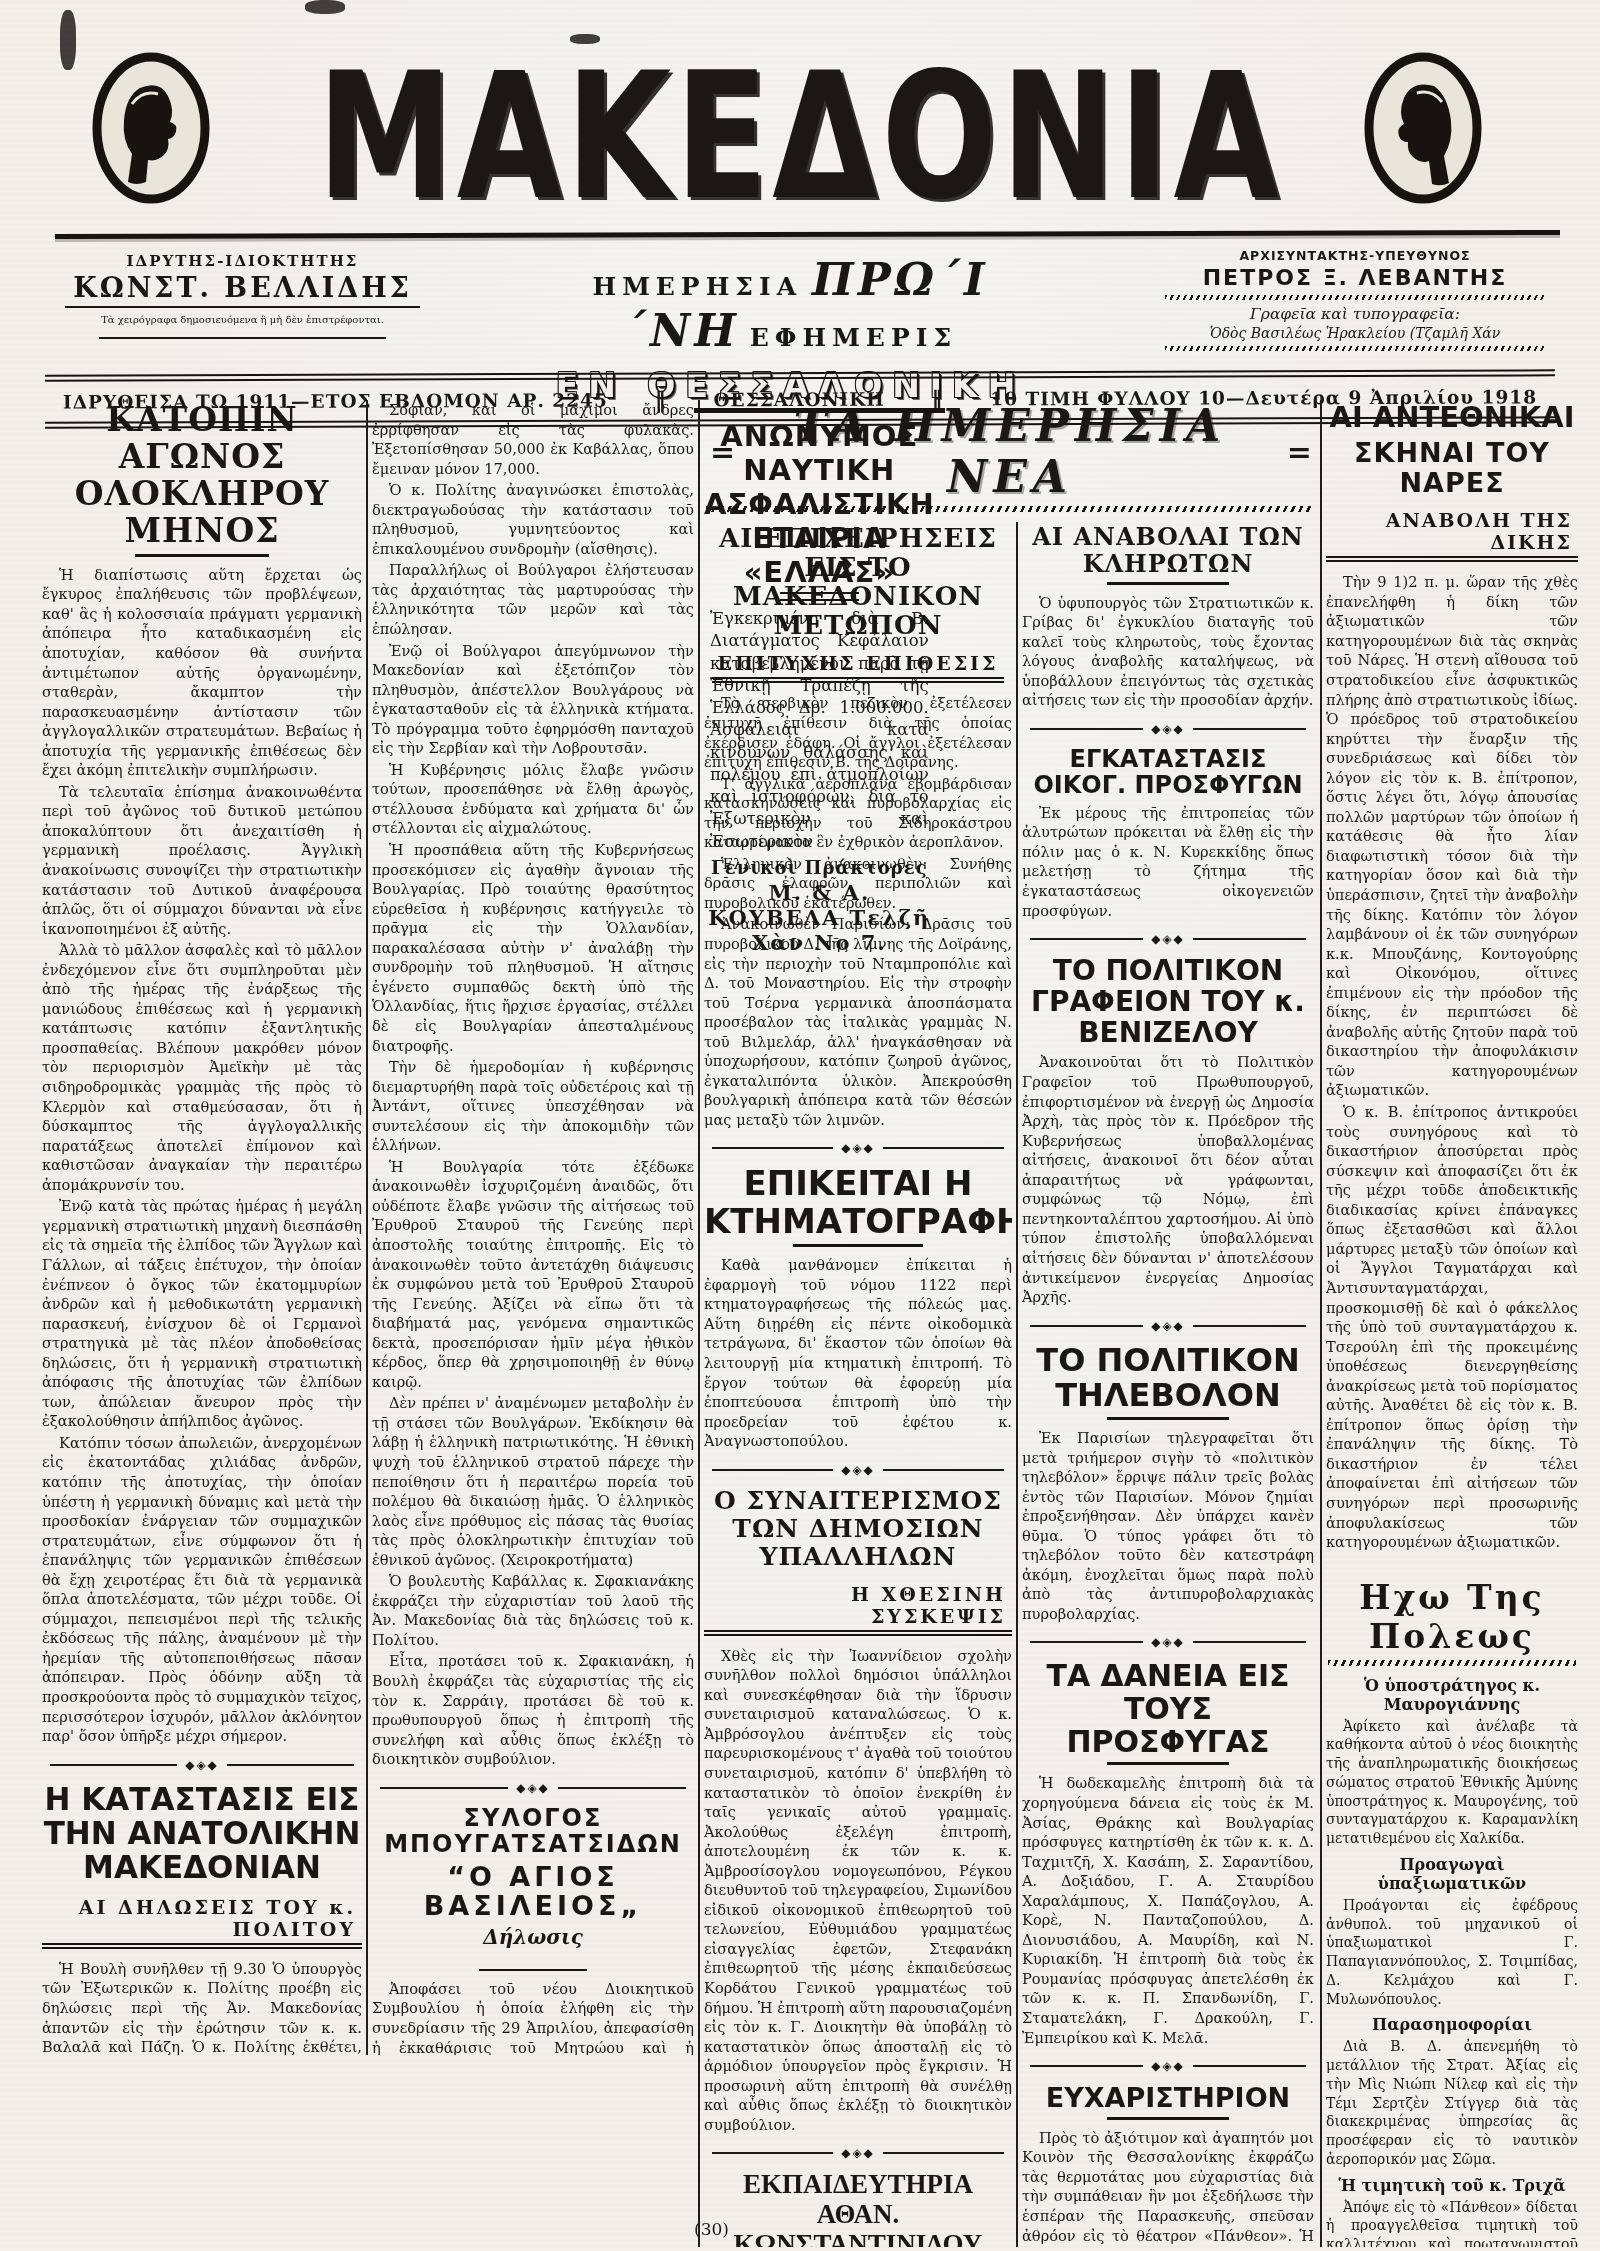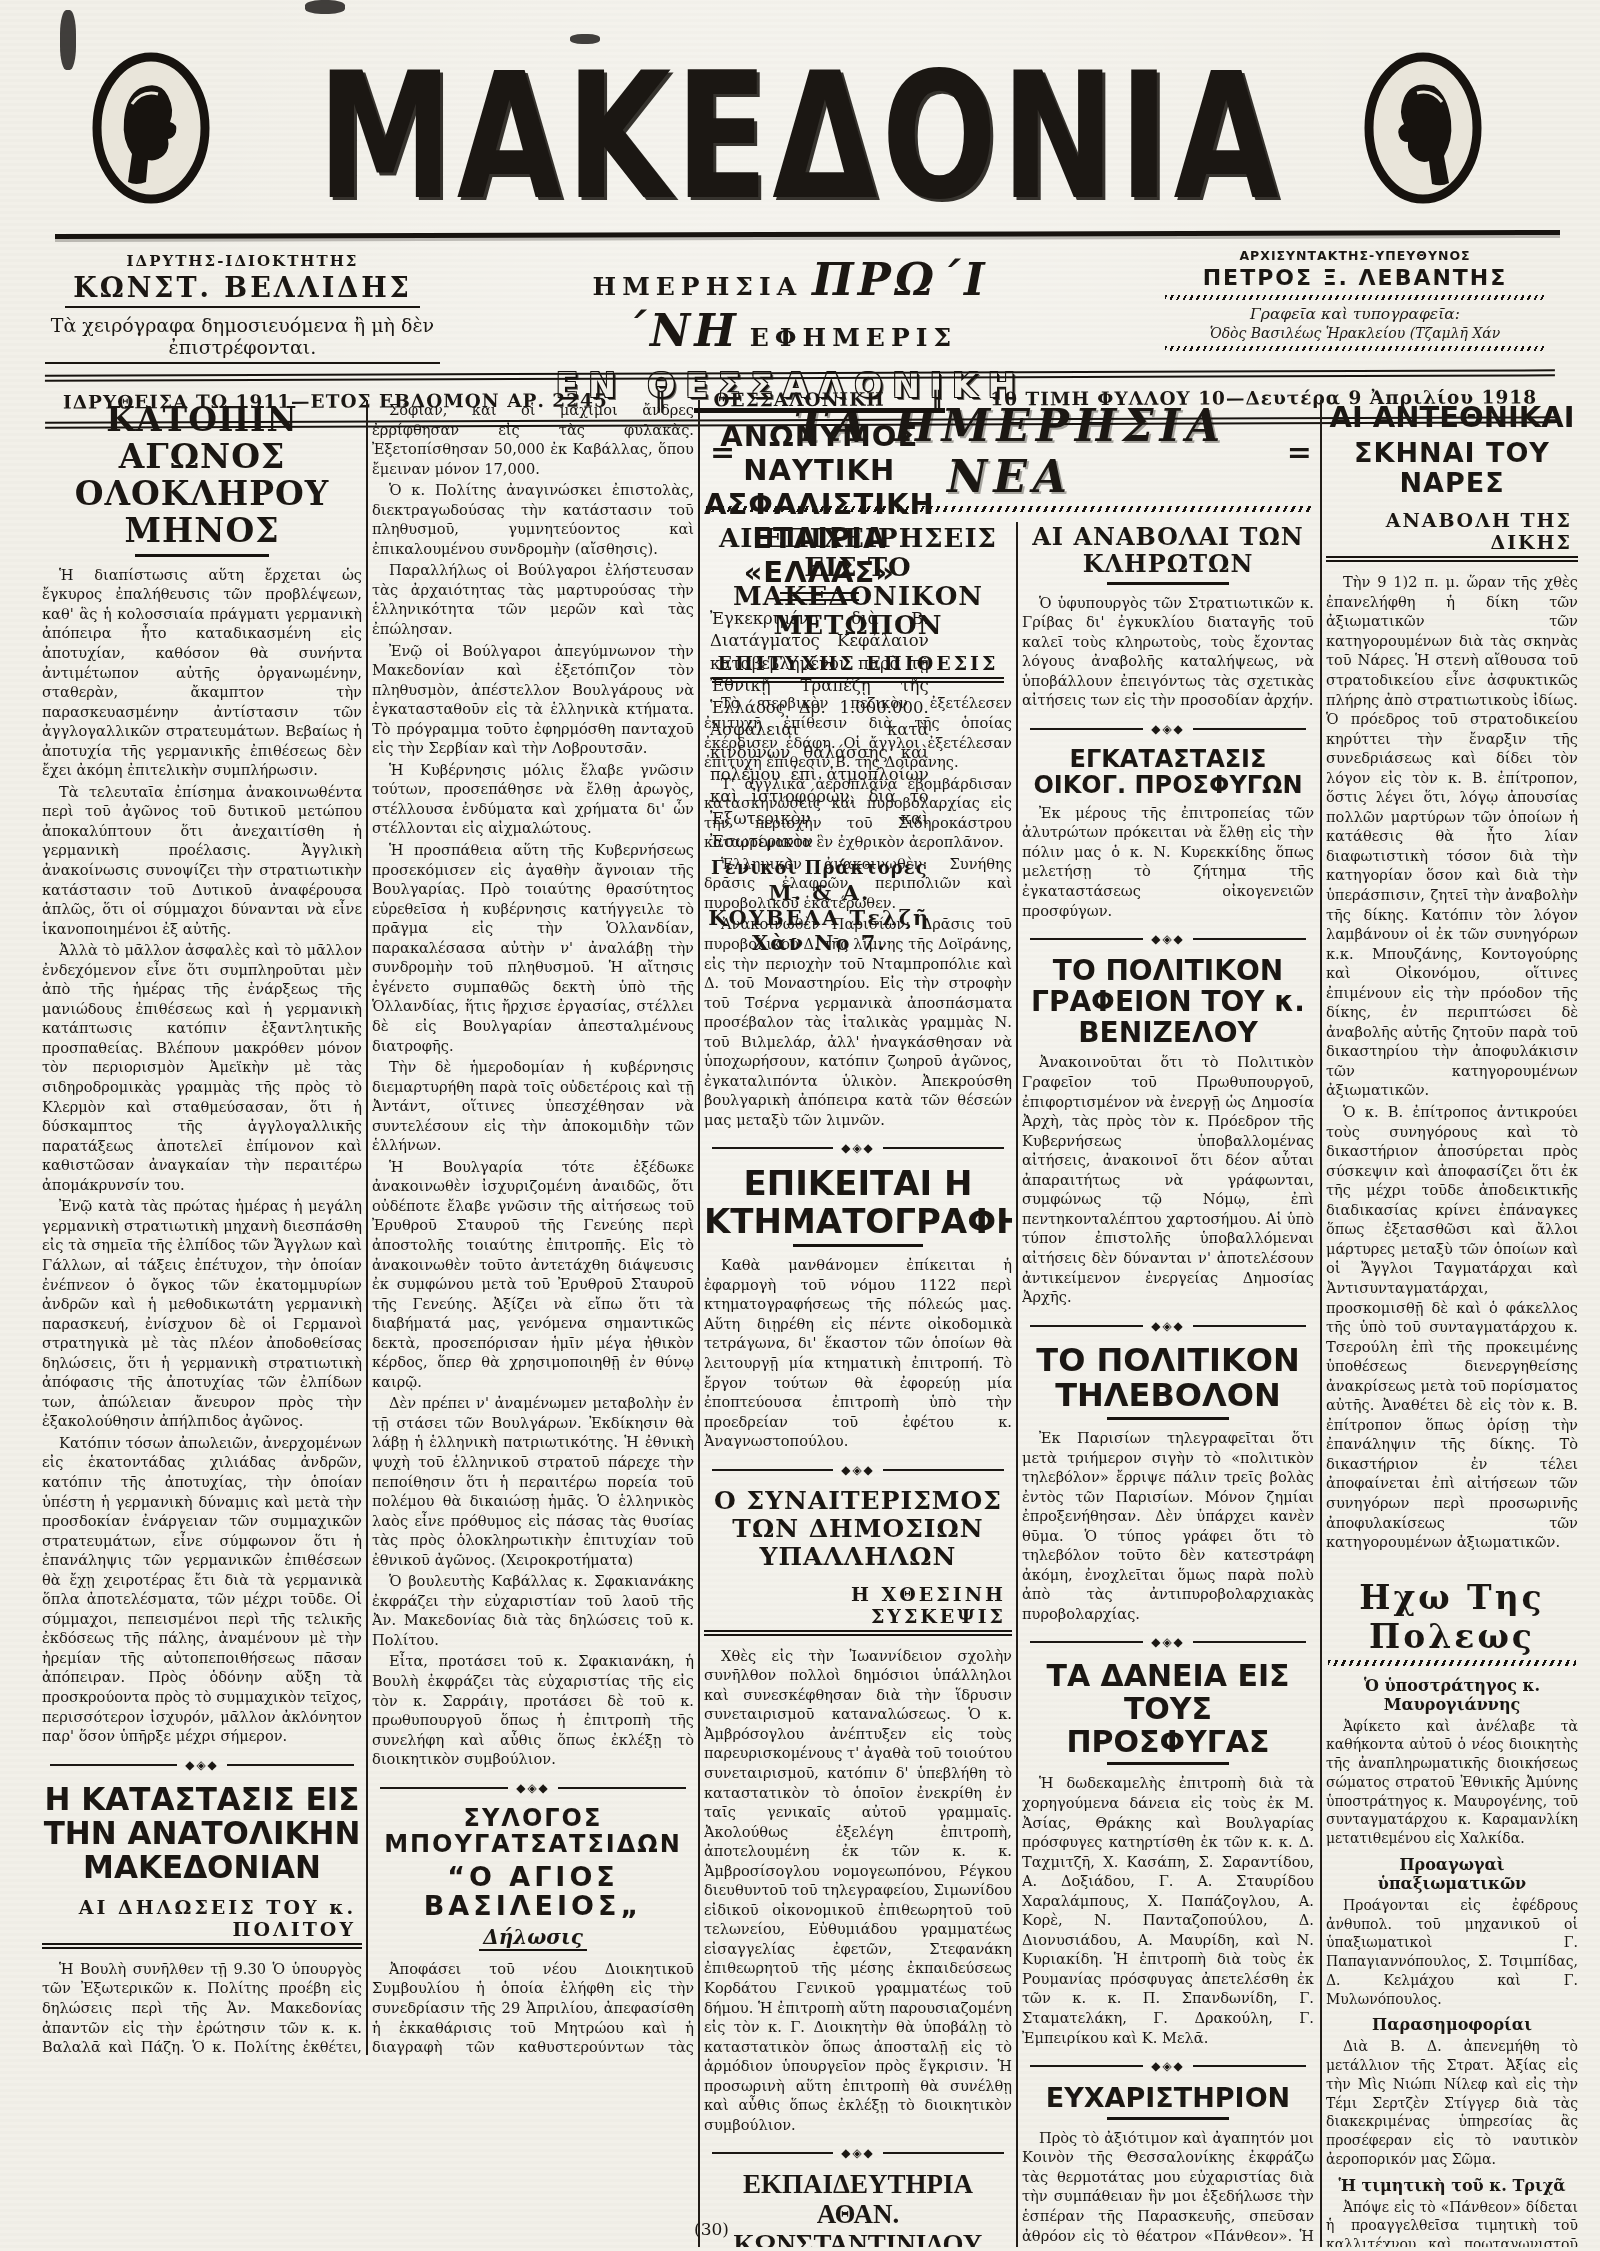--- a/index.html
+++ b/index.html
@@ -18,21 +18,21 @@
     text-shadow:3px 2px 0 rgba(20,16,12,.85);}
   .medallion{position:absolute;top:52px;width:118px;height:152px;}
   .medallion svg{width:100%;height:100%;}
   .rule-thick{position:absolute;left:55px;right:40px;top:232px;height:5px;background:#17130f;
     box-shadow:0 3px 0 rgba(23,19,15,.25);transform:rotate(-0.15deg);}
   
   .submast{position:relative;display:flex;padding:10px 45px 0 45px;height:118px;}
   .sub-left{width:395px;text-align:center;padding-top:4px;}
   .sub-left .lbl{font-size:15px;font-weight:bold;letter-spacing:2px;}
   .sub-left .name{font-size:27px;font-weight:bold;letter-spacing:3px;margin-top:2px;border-bottom:2px solid #191510;display:inline-block;padding:0 8px 3px;}
-  .sub-left .note{font-size:19px;margin-top:6px;border-bottom:2px solid #191510;display:inline-block;padding:0 2px 4px;}
+  .sub-left .note{font-size:10px;margin-top:6px;border-bottom:2px solid #191510;display:inline-block;padding:0 2px 12px;}
   .sub-center{flex:1;text-align:center;padding-top:6px;}
   .dailyline{font-size:25px;font-weight:bold;letter-spacing:6px;}
   .dailyline .fancy{font-size:44px;font-style:italic;letter-spacing:4px;padding:0 10px;
     font-family:"DejaVu Serif",serif;}
   .city-outline{margin-top:10px;font-size:33px;font-weight:bold;letter-spacing:10px;
     font-family:"DejaVu Sans",sans-serif;color:#f1efe8;
     text-shadow:-1px -1px 0 #16120e,1px -1px 0 #16120e,-1px 1px 0 #16120e,2px 2px 0 #16120e,3px 3px 0 rgba(22,18,14,.6);}
   .sub-right{width:400px;text-align:center;padding:0 0 0 14px;}
   .sub-right .lbl{font-size:12.5px;font-weight:bold;letter-spacing:1px;font-family:"DejaVu Sans",sans-serif;}
   .sub-right .name{font-size:22px;font-weight:bold;letter-spacing:2px;font-family:"DejaVu Sans",sans-serif;margin-top:2px;}
@@ -53,21 +53,21 @@
   .orn{display:flex;align-items:center;gap:8px;margin:10px 8px 8px;}
   .orn::before,.orn::after{content:"";flex:1;border-top:2px solid #1b1713;}
   .orn i{font-style:normal;font-size:12px;letter-spacing:2px;}
   .orn i::before{content:"◆◈◆";}
   .h-serif{font-size:33px;font-weight:bold;text-align:center;line-height:1.12;letter-spacing:1px;margin:2px 0 4px;}
   .h-sans{font-family:"DejaVu Sans","Liberation Sans",sans-serif;font-size:30px;font-weight:bold;
     text-align:center;line-height:1.1;letter-spacing:0;margin:2px 0 4px;}
   .h-rule{width:42%;height:3px;background:#17130f;margin:4px auto 8px;}
   .h-sub{font-size:19px;font-weight:bold;text-align:right;letter-spacing:3px;margin:12px auto 10px;
     border-bottom:6px double #17130f;display:table;padding:0 6px 3px;}
-  .h-sub2{font-size:17px;font-weight:bold;text-align:left;margin:0 auto 8px;border-bottom:2px solid #17130f;display:table;padding:0 4px 0;}
+  .h-sub2{font-size:17px;font-weight:bold;text-align:left;margin:0 auto 8px;border-bottom:2px solid #17130f;display:table;padding:0 4px 20px;}
   
   .center-pair{display:flex;flex-direction:column;}
   .banner-news{display:flex;align-items:center;gap:14px;padding:0 6px;}
   .banner-news .eq{font-size:30px;font-weight:bold;letter-spacing:-2px;}
   .banner-title{flex:1;text-align:center;font-size:44px;font-weight:bold;font-style:italic;letter-spacing:6px;
     text-shadow:2px 2px 0 rgba(23,19,15,.35);}
   .banner-zig{height:6px;margin:4px 2px 10px;background:repeating-linear-gradient(115deg,#17130f 0 2.5px,transparent 2.5px 7px);}
   .pair-row{display:flex;flex:1;min-height:0;}
   
   .left-pair{display:flex;flex-direction:row;}

